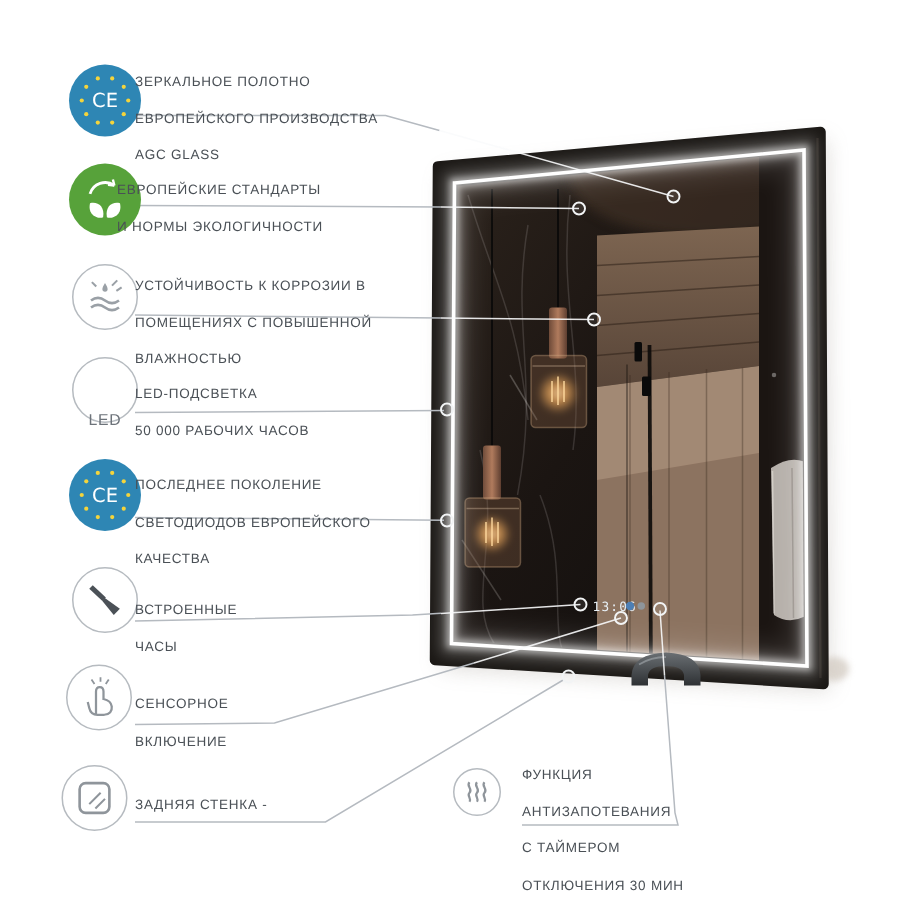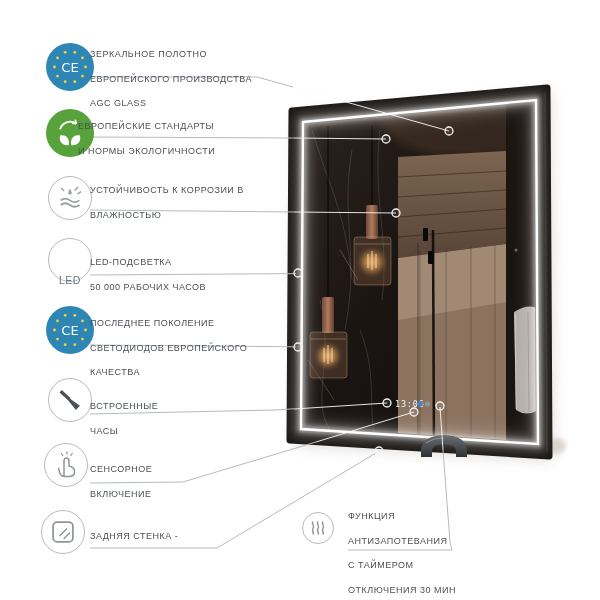--- a/index.html
+++ b/index.html
@@ -248,20 +248,21 @@
     <div class="badge outline b44" style="left:48px;top:176px">
       <svg width="28" height="28" viewBox="-12 -12 24 24" stroke="#9aa0a6" fill="none" stroke-width="1.5">
         <path d="M-8,2 Q-4,-1 0,2 T8,2"></path>
         <path d="M-8,6 Q-4,3 0,6 T8,6"></path>
         <path d="M0,-8 C2,-5 2,-3 0,-3 C-2,-3 -2,-5 0,-8 Z" fill="#9aa0a6" stroke="none"></path>
         <path d="M4,-6.5 l3,-3 M6.5,-3.5 l3,-2 M-5,-6 l-2.5,-2.5" stroke-width="1.2"></path>
       </svg>
     </div>
     <div class="lines" style="left:90px;top:172px">
       <span>УСТОЙЧИВОСТЬ К КОРРОЗИИ В</span>
+      <span>ПОМЕЩЕНИЯХ С ПОВЫШЕННОЙ</span>
       <span>ВЛАЖНОСТЬЮ</span>
     </div>
   </div>
 
   <div class="feature">
     <div class="badge outline b44" style="left:48px;top:238px">
       <span class="led-label">LED</span>
     </div>
     <div class="lines" style="left:90px;top:244px">
       <span>LED-ПОДСВЕТКА</span>

